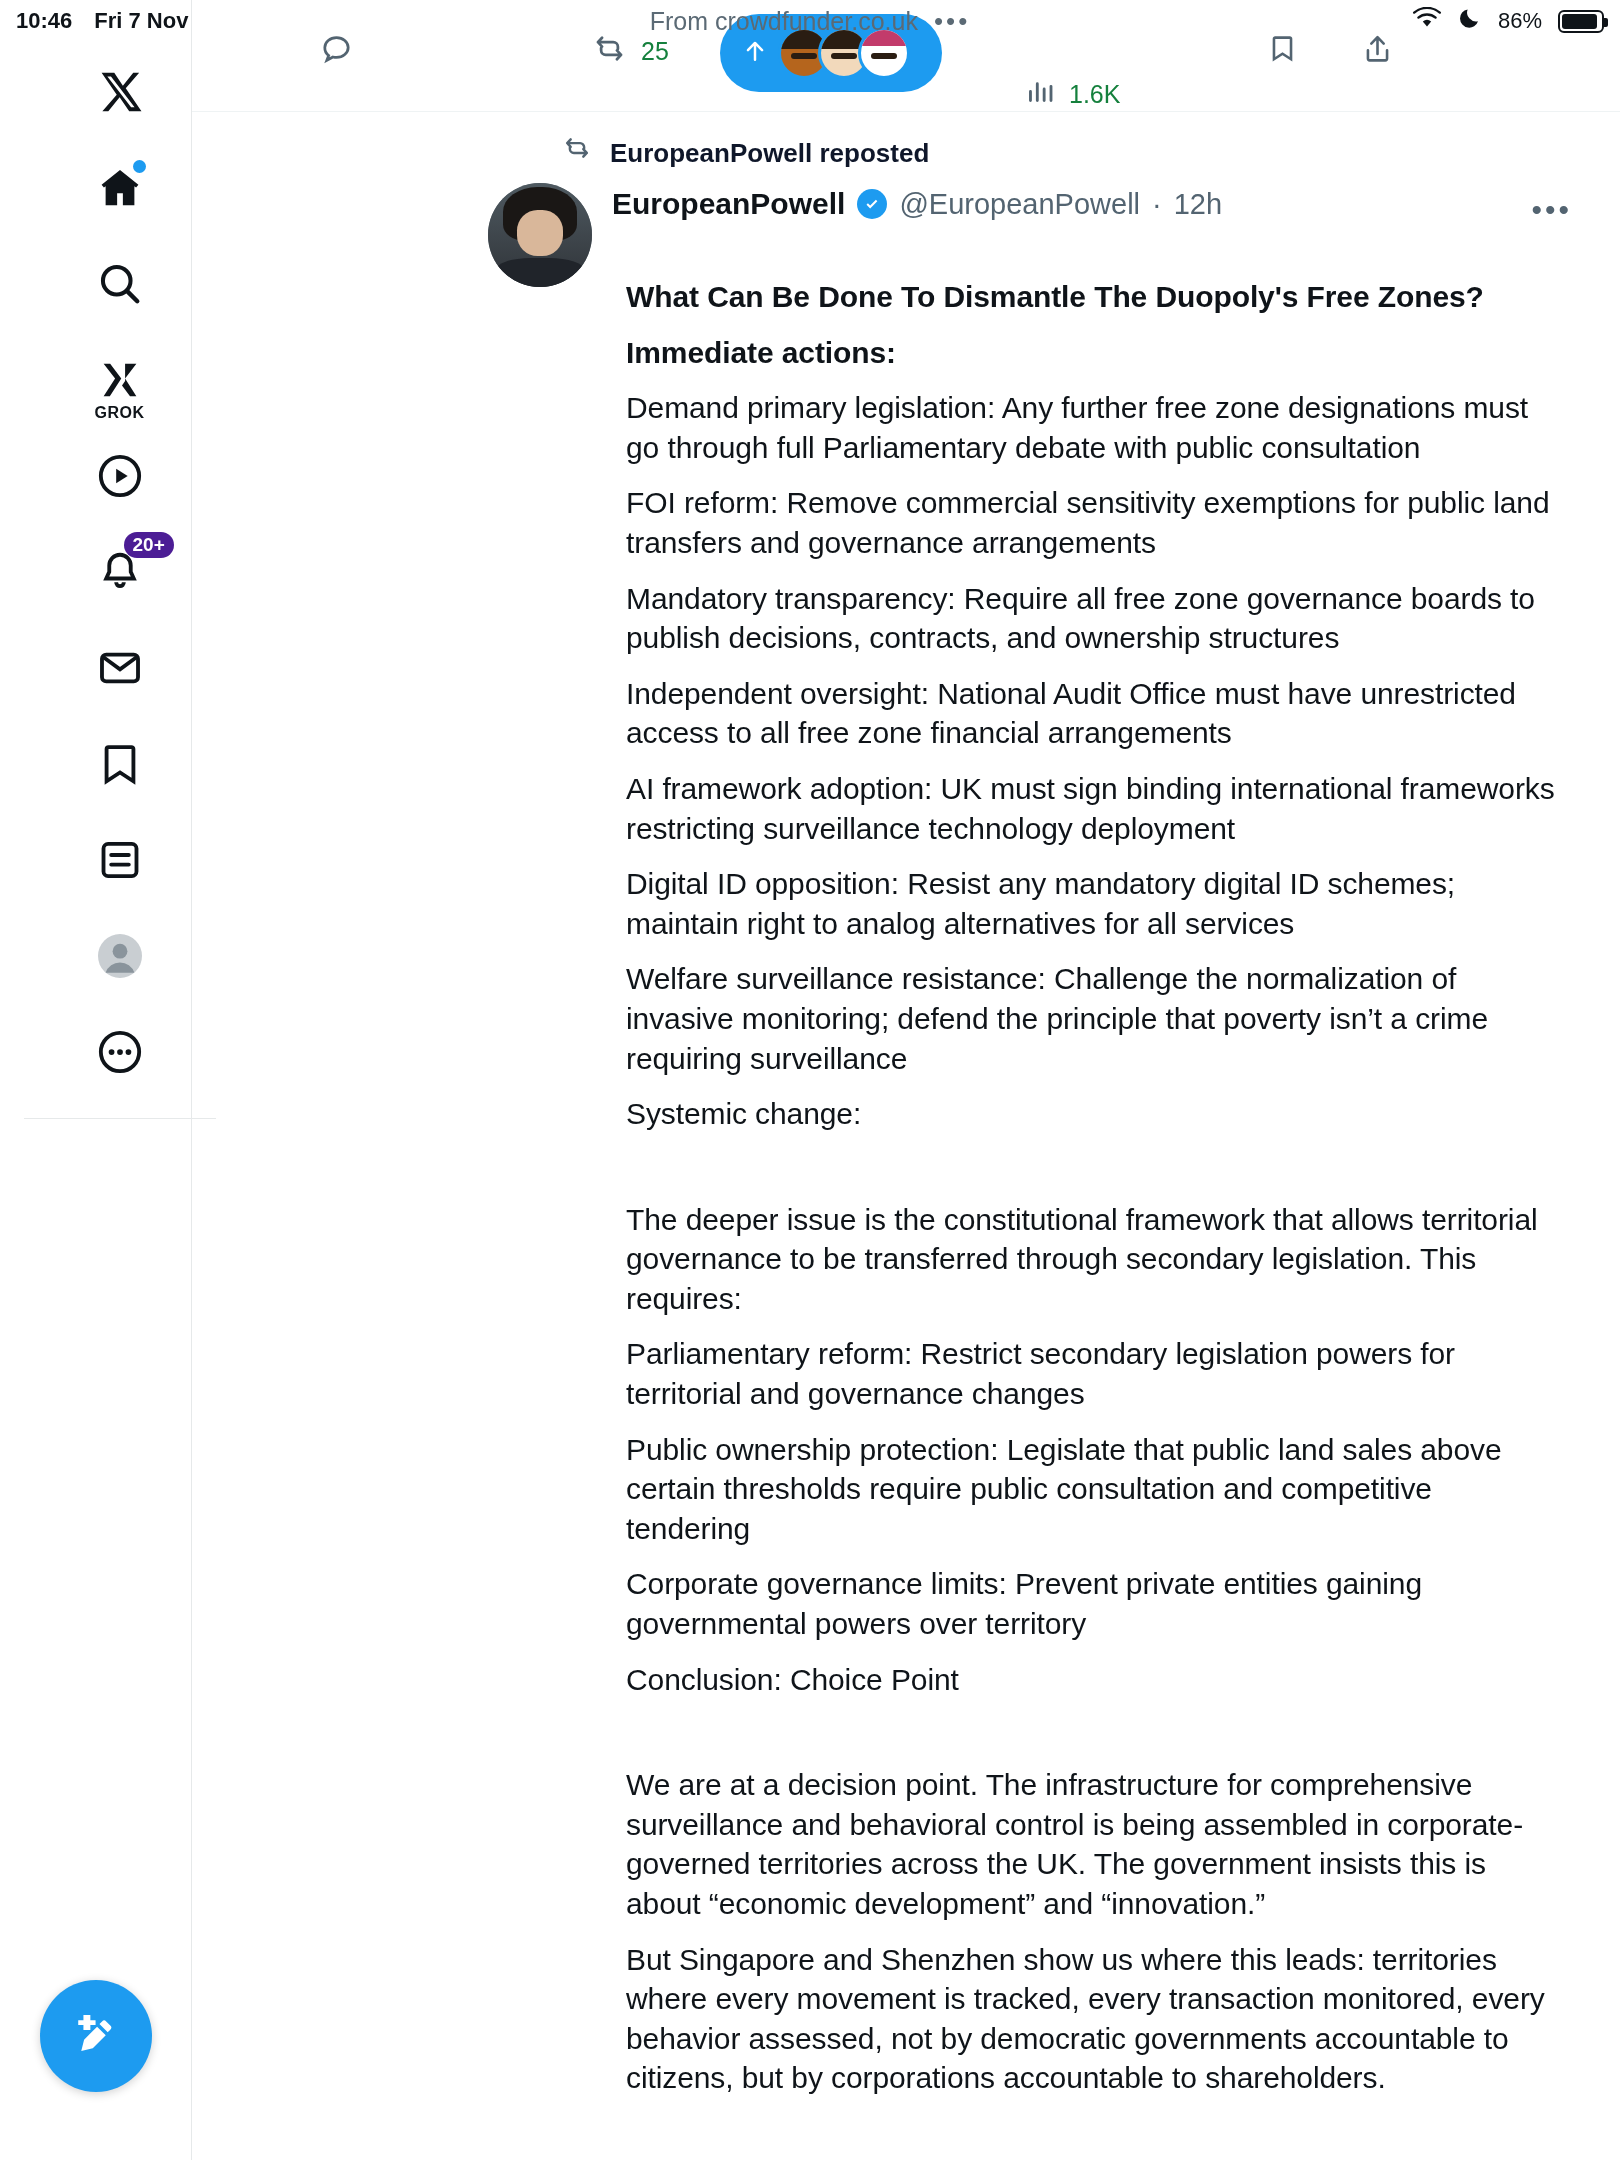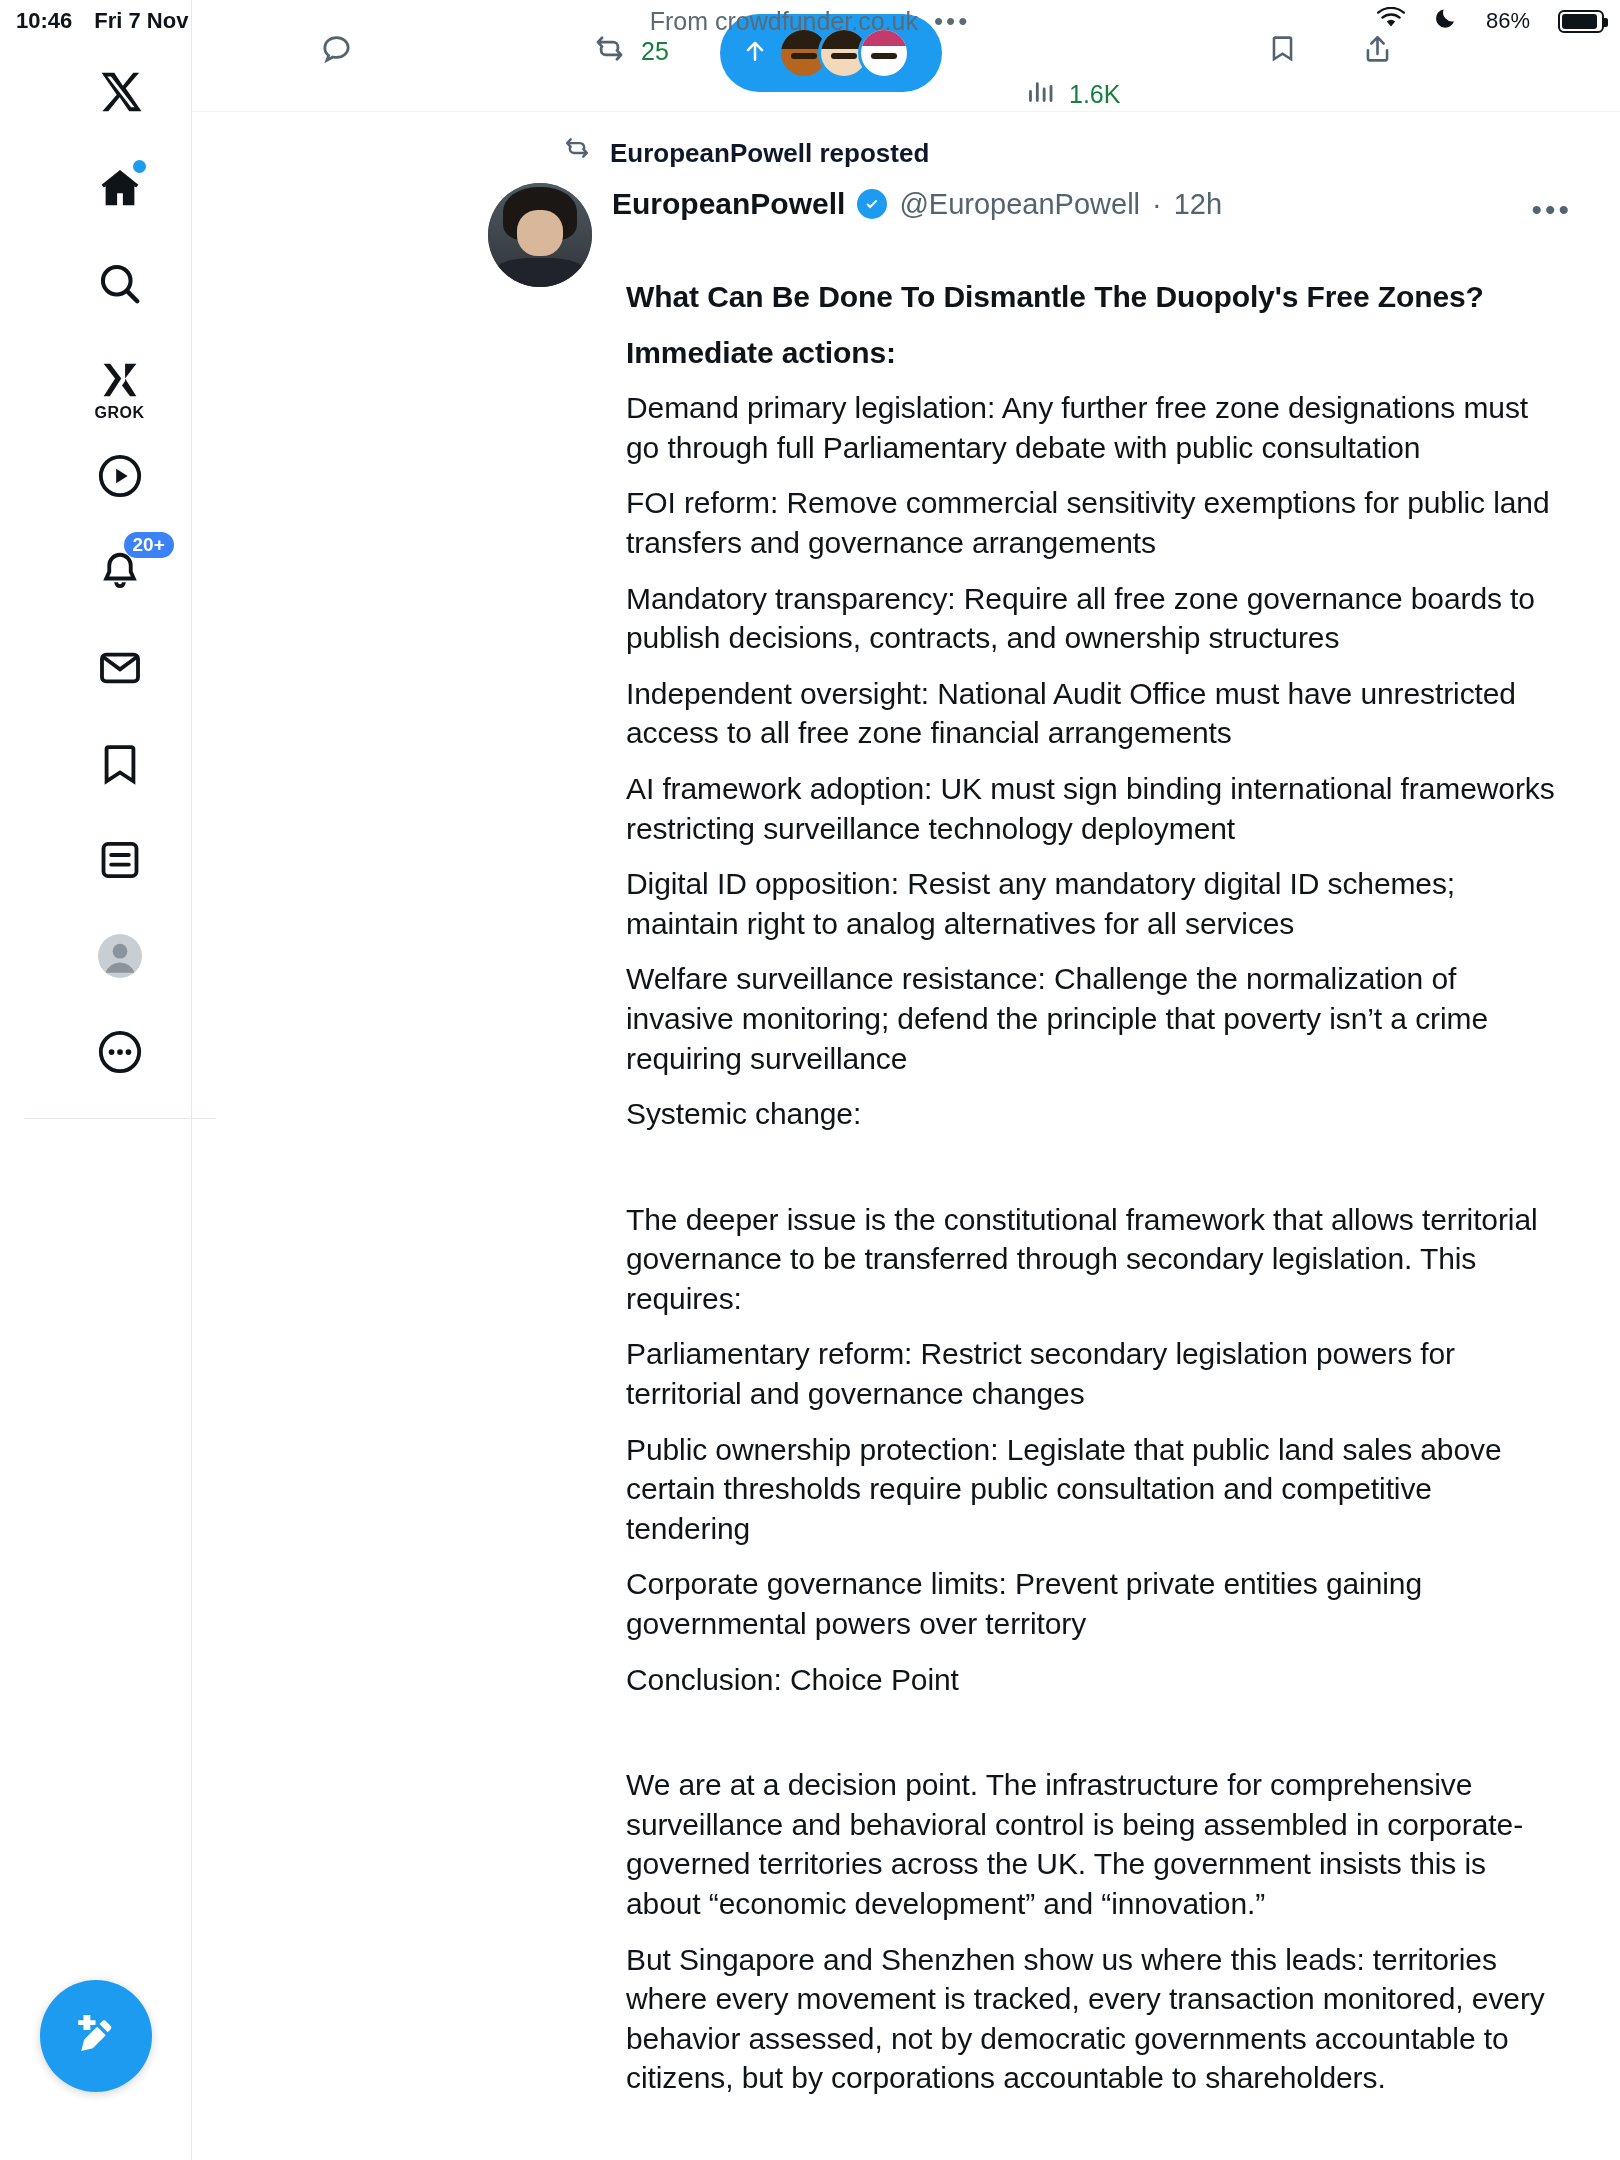--- a/index.html
+++ b/index.html
@@ -54,21 +54,21 @@
     letter-spacing: 3px;
     font-size: 26px;
     color: #5b6a75;
     line-height: 1;
   }
   .status-right {
     position: absolute;
     right: 16px;
     display: flex;
     align-items: center;
-    gap: 28px;
+    gap: 16px;
     font-size: 22px;
     font-weight: 500;
   }
   .batt {
     width: 46px; height: 23px;
     border: 2px solid #0f1419;
     border-radius: 6px;
     position: relative;
     display: inline-block;
   }
@@ -129,21 +129,21 @@
   .badge-dot {
     position: absolute;
     top: 20px; right: 22px;
     width: 13px; height: 13px;
     border-radius: 50%;
     background: #1d9bf0;
   }
   .badge-count {
     position: absolute;
     top: 8px; left: 52px;
-    background: #3b82f6;
+    background: #4c1d95;
     color: #fff;
     font-size: 19px;
     font-weight: 700;
     border-radius: 16px;
     padding: 2px 9px;
     line-height: 1.15;
   }
   .rail-divider {
     width: 192px;
     height: 1px;

